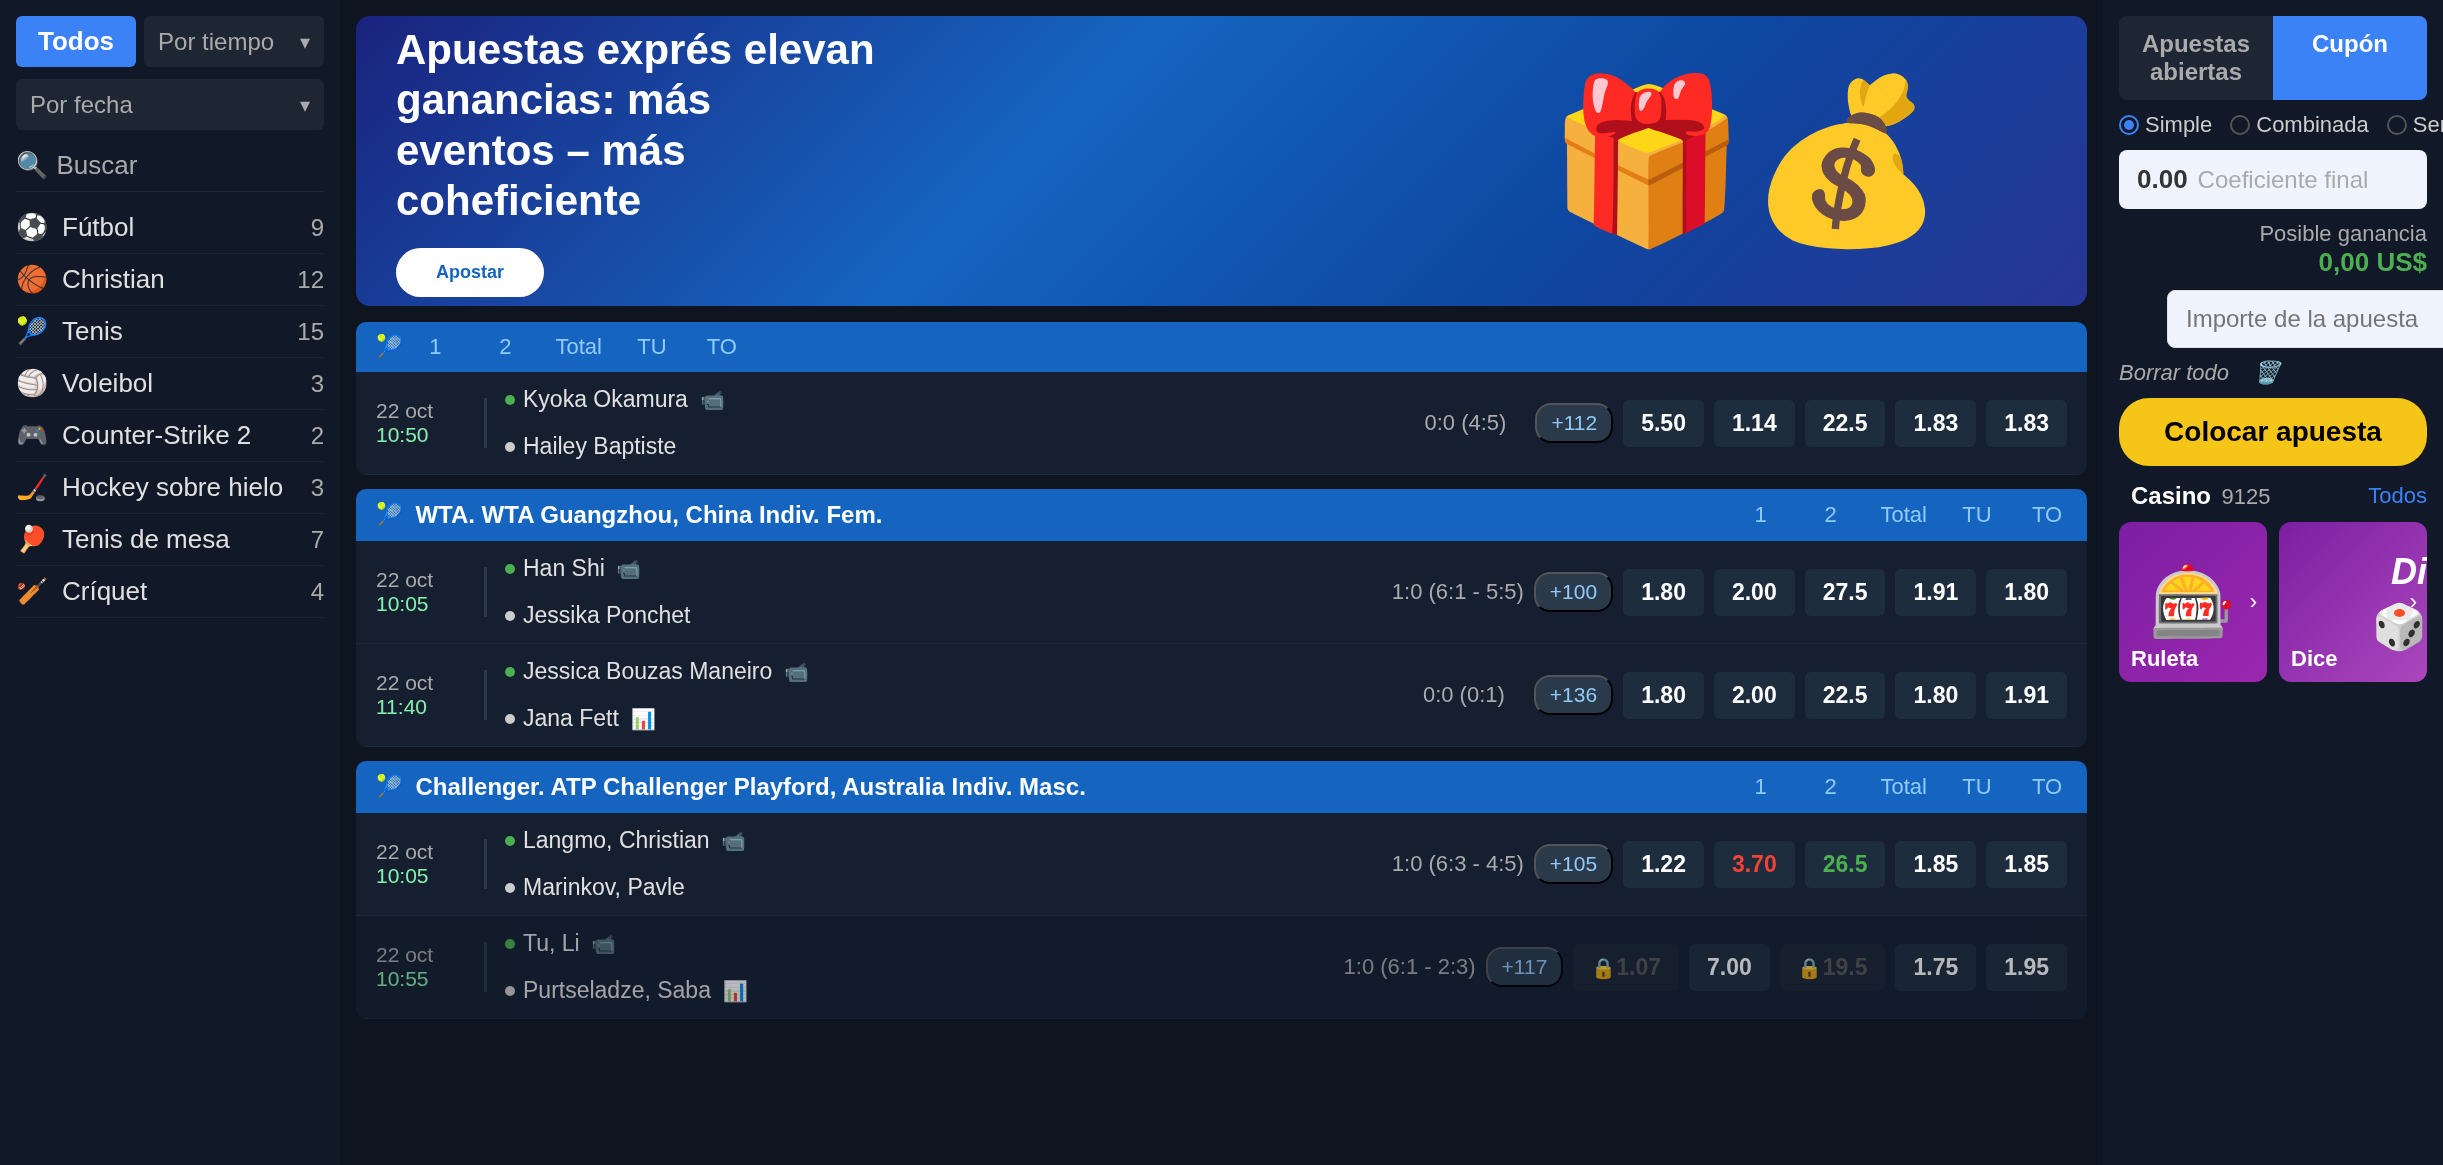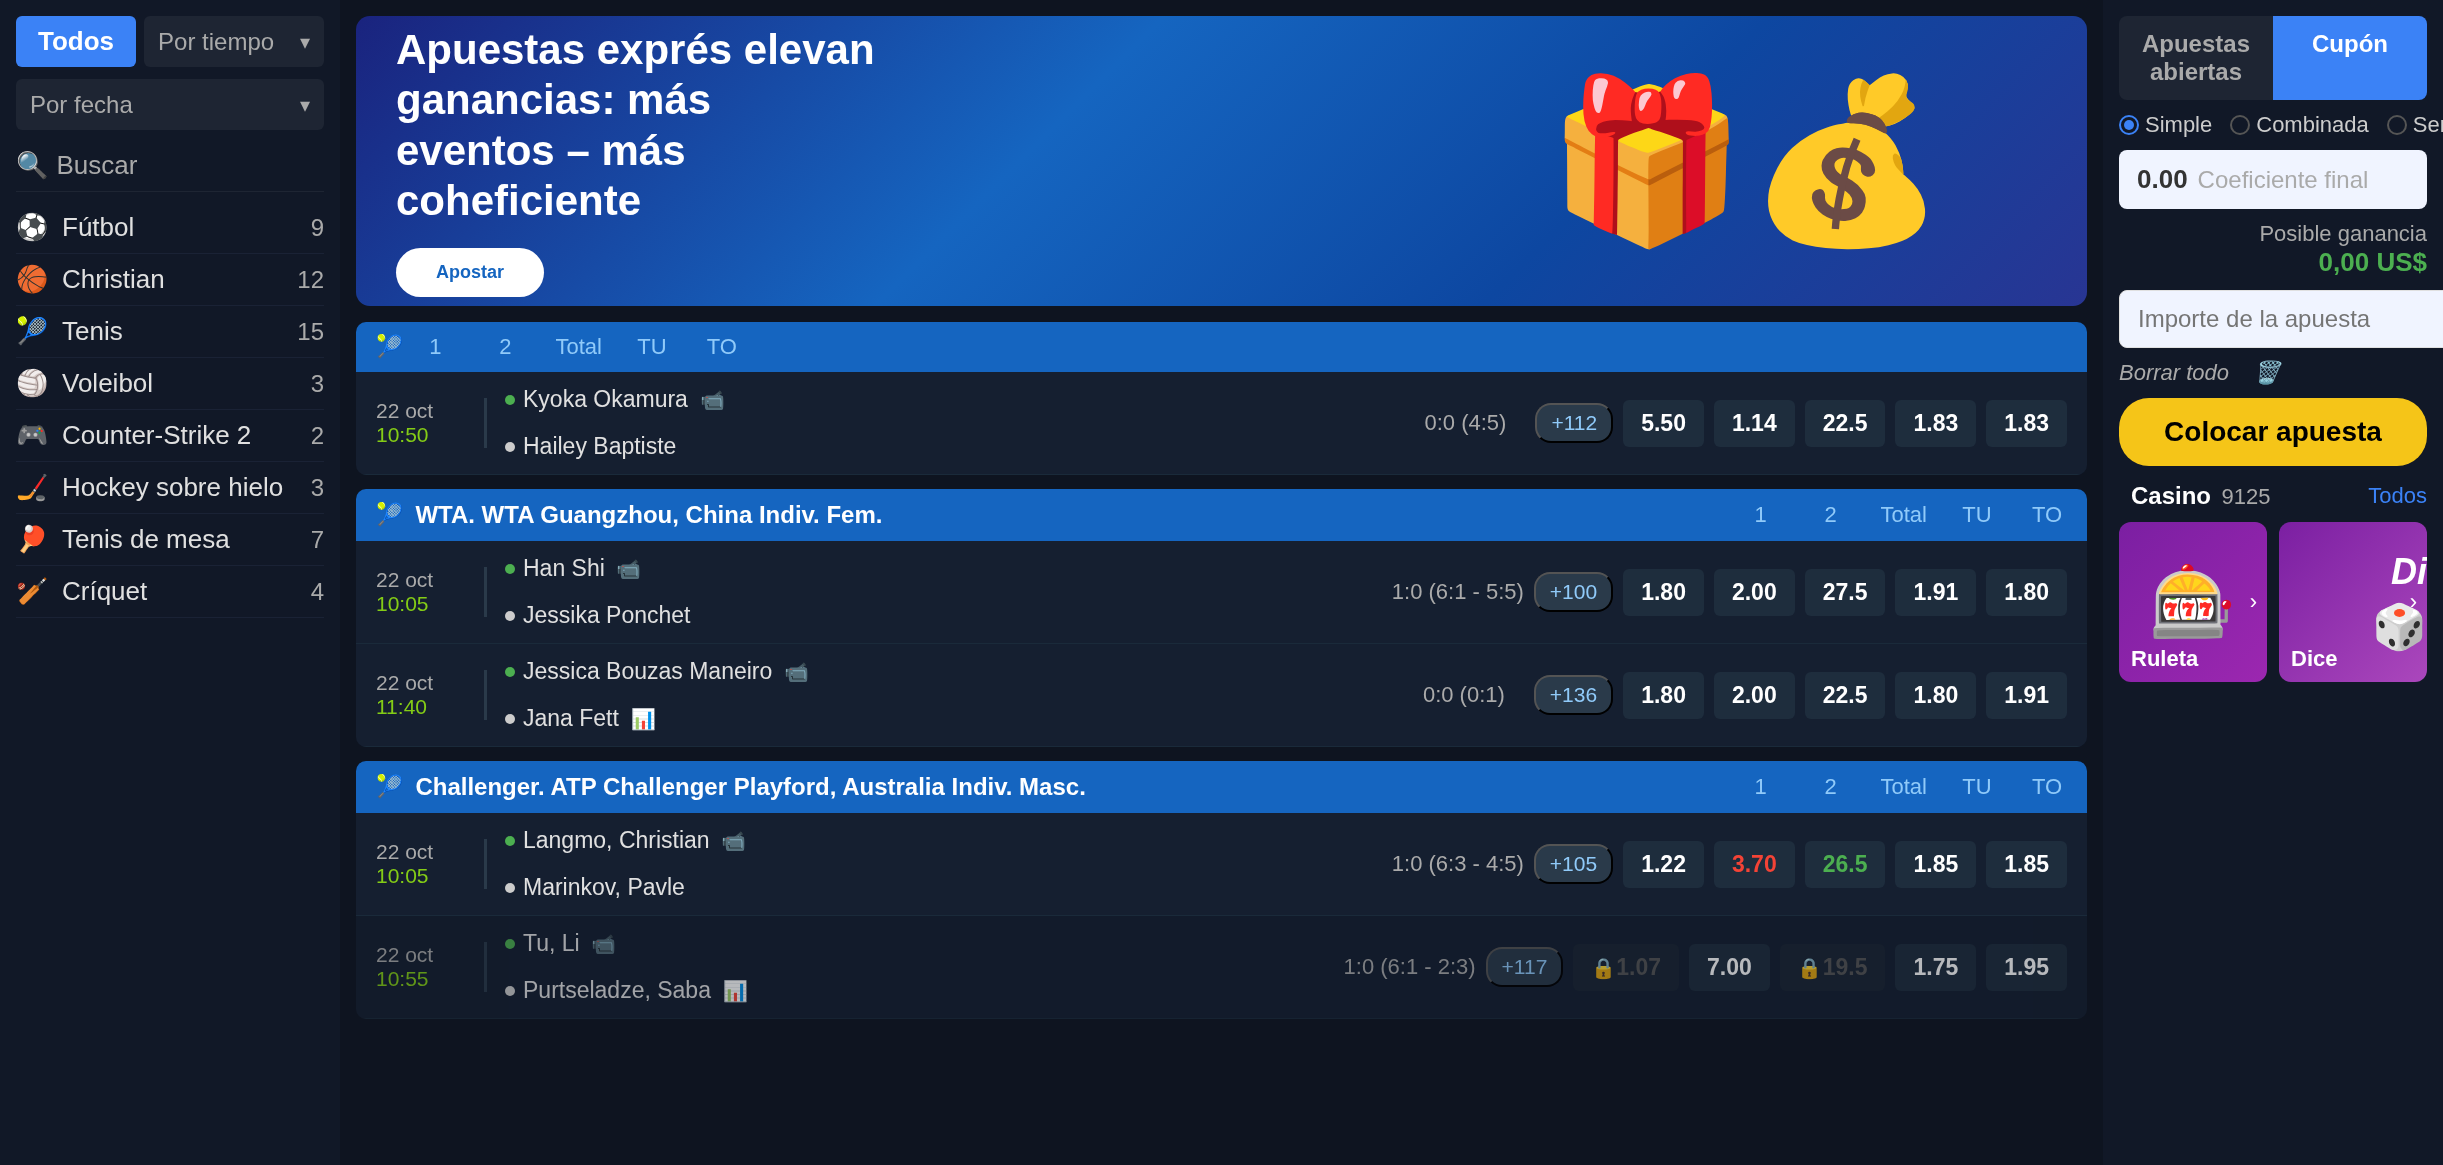--- a/index.html
+++ b/index.html
@@ -230,21 +230,21 @@
       gap: 10px;
     }
     .event-time {
       display: flex;
       flex-direction: column;
       min-width: 90px;
       font-size: 21px;
       color: #aaa;
     }
     .event-time .date { color: #aaa; }
-    .event-time .hour { color: #84cc16; }
+    .event-time .hour { color: #86efac; }
     .event-divider {
       width: 3px;
       background: #2a3a4a;
       height: 50px;
       margin: 0 8px;
     }
     .event-teams {
       flex: 1;
       display: flex;
       flex-direction: column;
@@ -401,20 +401,21 @@
     }
     .ganancia-value {
       text-align: right;
       font-size: 26px;
       color: #4caf50;
       font-weight: 700;
     }
     .bet-amount-row {
       display: flex;
       gap: 10px;
+      margin-left: 48px;
     }
     .bet-amount-input {
       flex: 1;
       background: #f0f4ff;
       border: 1px solid #e0e0e0;
       border-radius: 8px;
       padding: 14px 18px;
       font-size: 24px;
       color: #aaa;
     }

